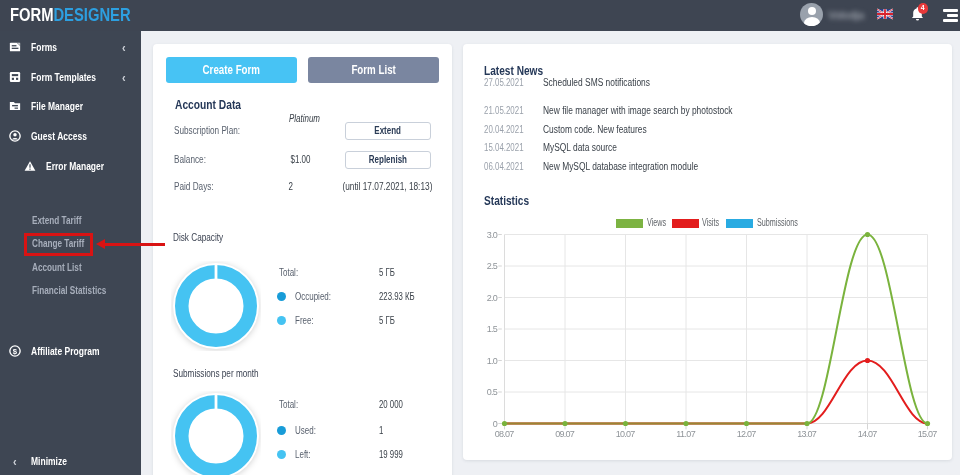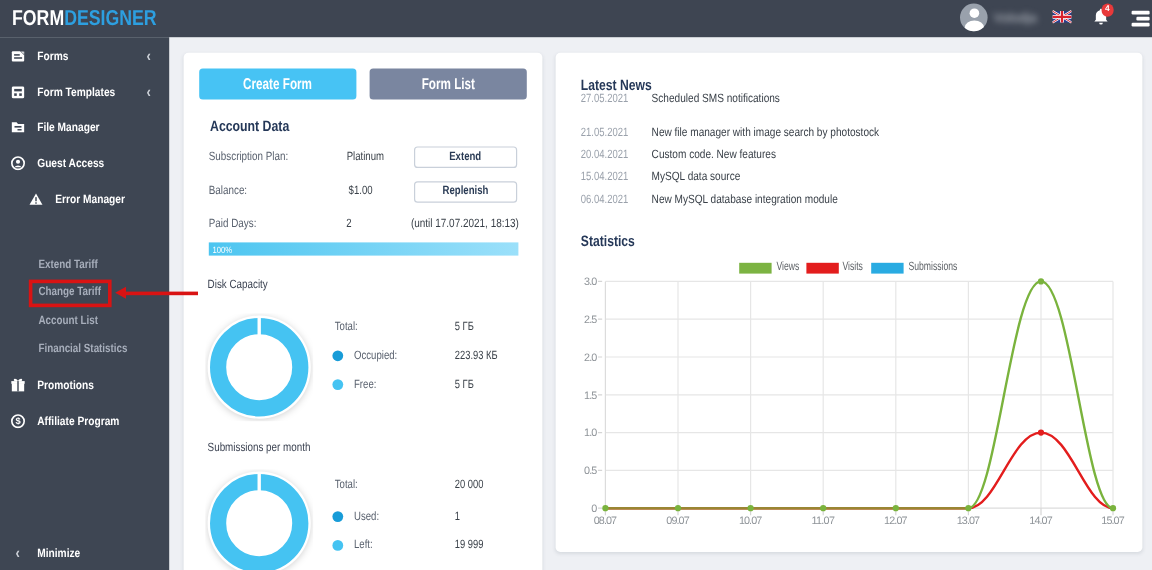--- a/index.html
+++ b/index.html
@@ -71,31 +71,28 @@
 </style>
 </head>
 <body>
 <div id="page">
 
   <div id="card-left">
     <div id="btn-list" class="btn-big"><span class="cxc" style="transform:scaleX(0.75);">Form List</span></div>
     <div id="btn-create" class="btn-big"><span class="cxc" style="transform:scaleX(0.75);">Create Form</span></div>
     <div id="acct-h">Account Data</div>
     <div class="rowlab" style="top:81px;">Subscription Plan:</div>
-    <div class="rowval" style="left:106px; top:81px;"><span class="cxc">Platinum</span></div>
+    <div class="rowval" style="left:106px; top:69px;font-style:italic;"><span class="cxc">Platinum</span></div>
     <div class="btn-sm" style="top:78px;"><span class="cxc">Extend</span></div>
     <div class="rowlab" style="top:110px;">Balance:</div>
     <div class="rowval" style="left:103px; top:110px;"><span class="cxc">$1.00</span></div>
     <div class="btn-sm" style="top:107px;"><span class="cxc">Replenish</span></div>
     <div class="rowlab" style="top:137px;">Paid Days:</div>
     <div class="rowval" style="left:93px; top:137px;"><span class="cxc">2</span></div>
     <div id="until">(until 17.07.2021, 18:13)</div>
-    <div id="pbar">
-        <span>100%</span>
-      </div>
     <div class="sec-h" style="top:188px;">Disk Capacity</div>
     <svg class="donut" style="top:216.5px;" width="90" height="90" viewBox="0 0 90 90">
       <circle cx="45" cy="45" r="43" fill="#fff" filter="drop-shadow(0 1px 3px rgba(0,0,0,0.18))"></circle>
       <circle cx="45" cy="45" r="34.25" fill="none" stroke="#45c3f2" stroke-width="13.5"></circle>
       <rect x="43.6" y="3" width="2.8" height="16" fill="#fff"></rect>
     </svg>
     <div class="leg-row" style="left:124px; top:223px;"><span class="leg-lab cx" style="margin-left:2px;">Total:</span><span class="leg-val"><span class="cx" style="transform:scaleX(0.78);">5 ГБ</span></span></div>
     <div class="leg-row" style="left:124px; top:247px;"><span class="leg-dot" style="background:#189cd8;"></span><span class="leg-lab cx" style="margin-left:18px;">Occupied:</span><span class="leg-val"><span class="cx" style="transform:scaleX(0.78);">223.93 КБ</span></span></div>
     <div class="leg-row" style="left:124px; top:271px;"><span class="leg-dot" style="background:#45c3f2;"></span><span class="leg-lab cx" style="margin-left:18px;">Free:</span><span class="leg-val"><span class="cx" style="transform:scaleX(0.78);">5 ГБ</span></span></div>
     <div class="sec-h" style="top:324px;">Submissions per month</div>
@@ -264,29 +261,20 @@
           <path d="M7,1.5 L13.3,12.5 H0.7 Z" fill="#fff"></path>
           <rect x="6.3" y="5" width="1.4" height="4" fill="#3e4653"></rect>
           <rect x="6.3" y="10" width="1.4" height="1.4" fill="#3e4653"></rect>
         </svg>
       <span class="tx">Error Manager</span>
     </div>
     <div class="smi" style="top:177.5px;">Extend Tariff</div>
     <div class="smi" style="top:201px;">Change Tariff</div>
     <div class="smi" style="top:224.5px;">Account List</div>
     <div class="smi" style="top:247.5px;">Financial Statistics</div>
-    <div class="mi" style="top:275px;">
-      <svg class="ic" viewBox="0 0 14 14">
-          <rect x="1" y="5" width="12" height="8" fill="#fff"></rect>
-          <rect x="0.5" y="3" width="13" height="2.6" fill="#fff"></rect>
-          <rect x="6.3" y="3" width="1.4" height="10" fill="#3e4653"></rect>
-          <path d="M4,3 C2.5,3 2.5,0.8 4,0.8 C5.5,0.8 6.5,2 7,3 Z M10,3 C11.5,3 11.5,0.8 10,0.8 C8.5,0.8 7.5,2 7,3 Z" fill="#fff"></path>
-        </svg>
-      <span class="tx">Promotions</span>
-    </div>
     <div class="mi" style="top:305px;">
       <svg class="ic" viewBox="0 0 14 14">
           <circle cx="7" cy="7" r="6" fill="none" stroke="#fff" stroke-width="1.6"></circle>
           <text x="7" y="10.2" font-size="9" font-weight="bold" fill="#fff" text-anchor="middle">$</text>
         </svg>
       <span class="tx">Affiliate Program</span>
     </div>
     <div class="mi" style="top:414.5px;">
       <span style="position:absolute; left:13px; top:9px; font-size:11px; color:#cfd3da; font-weight:bold; transform:scaleY(1.2);">‹</span>
       <span class="tx">Minimize</span>

